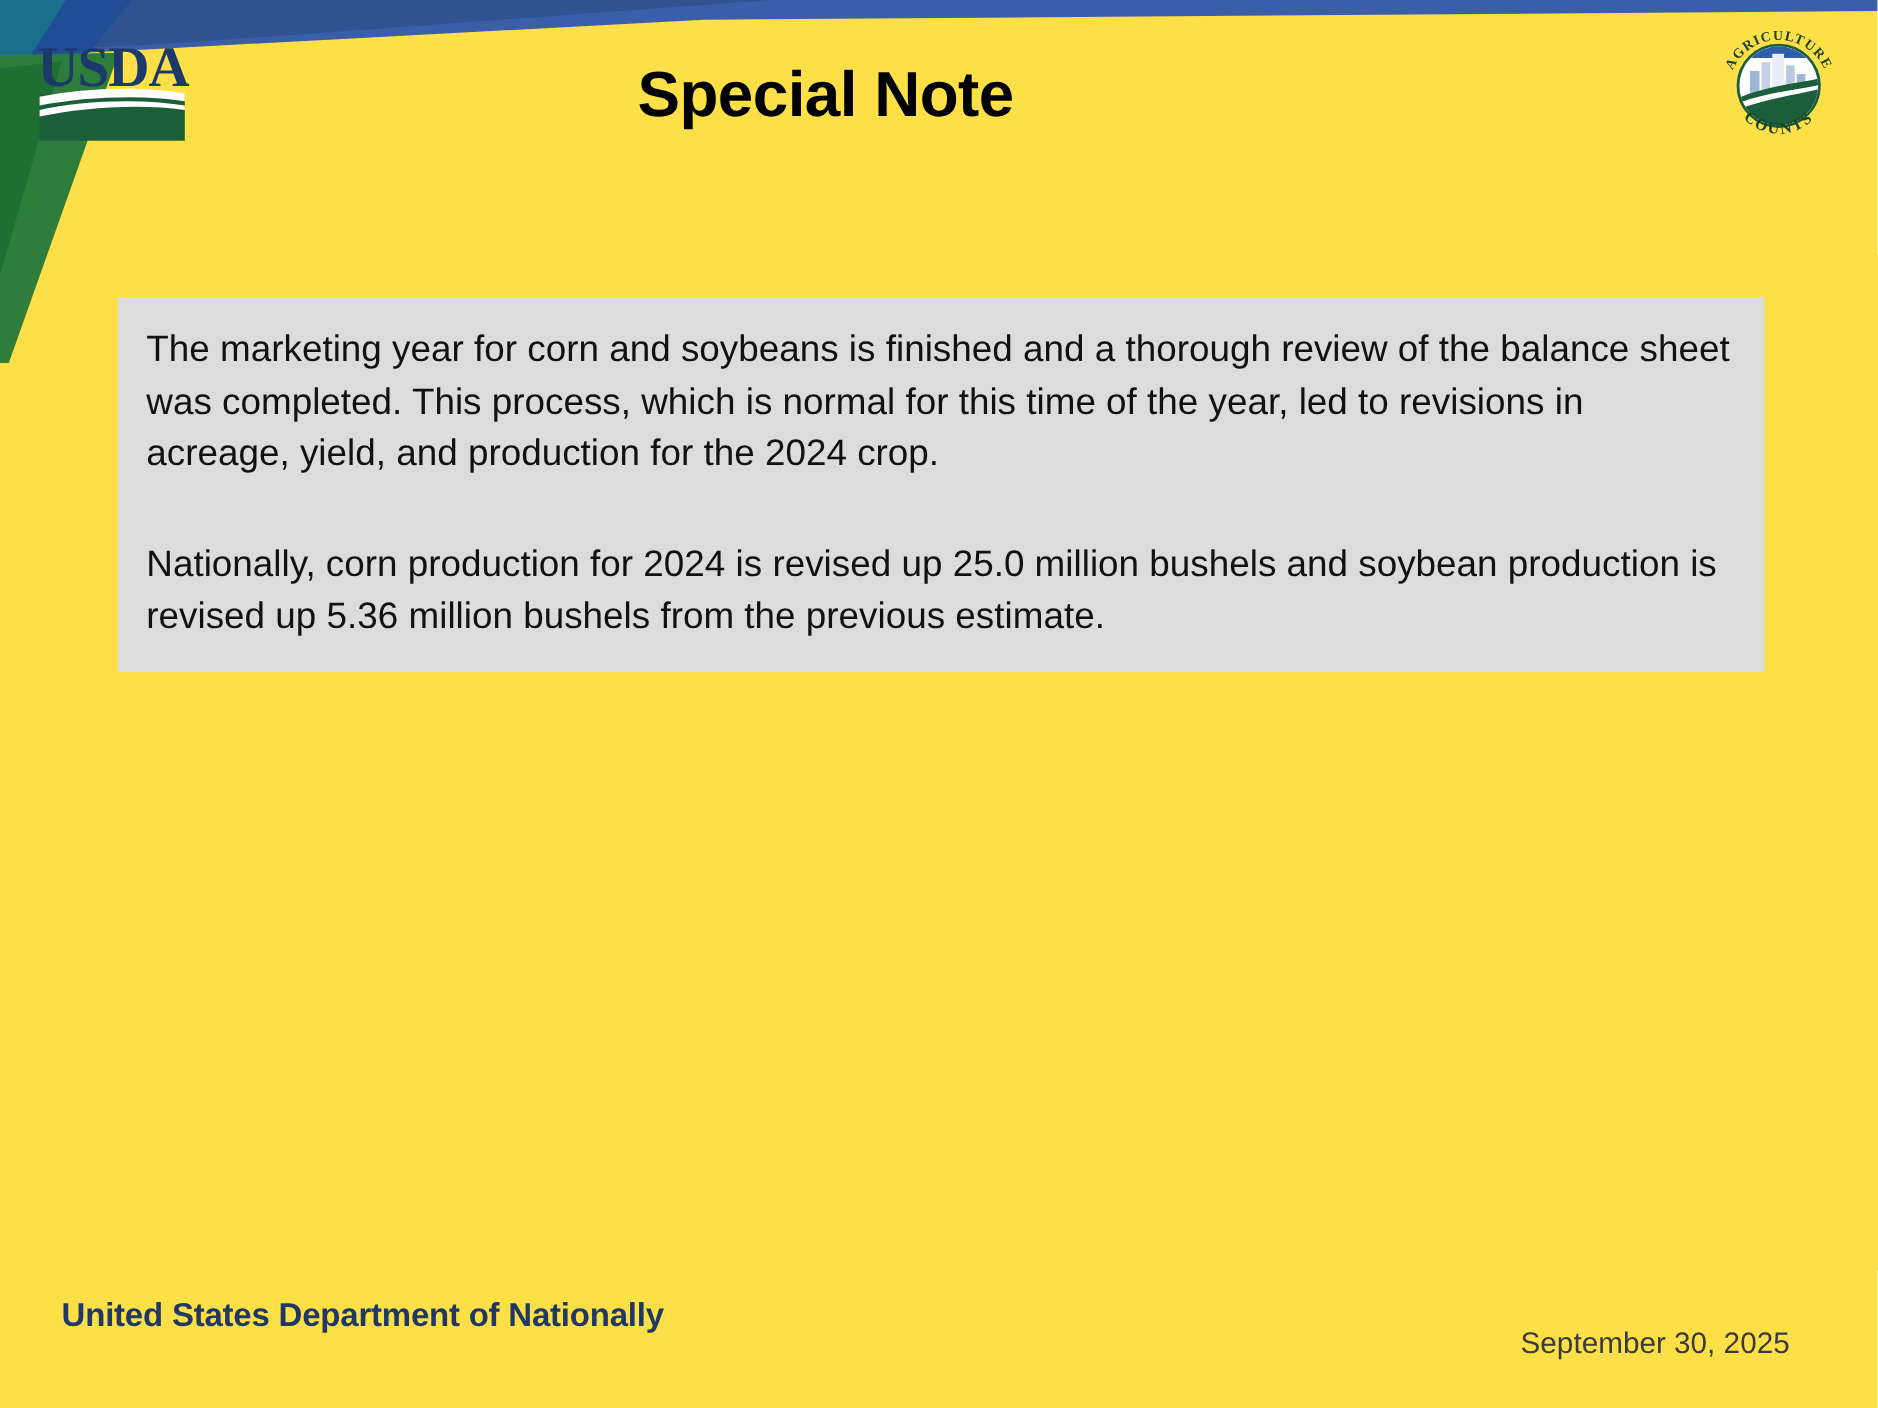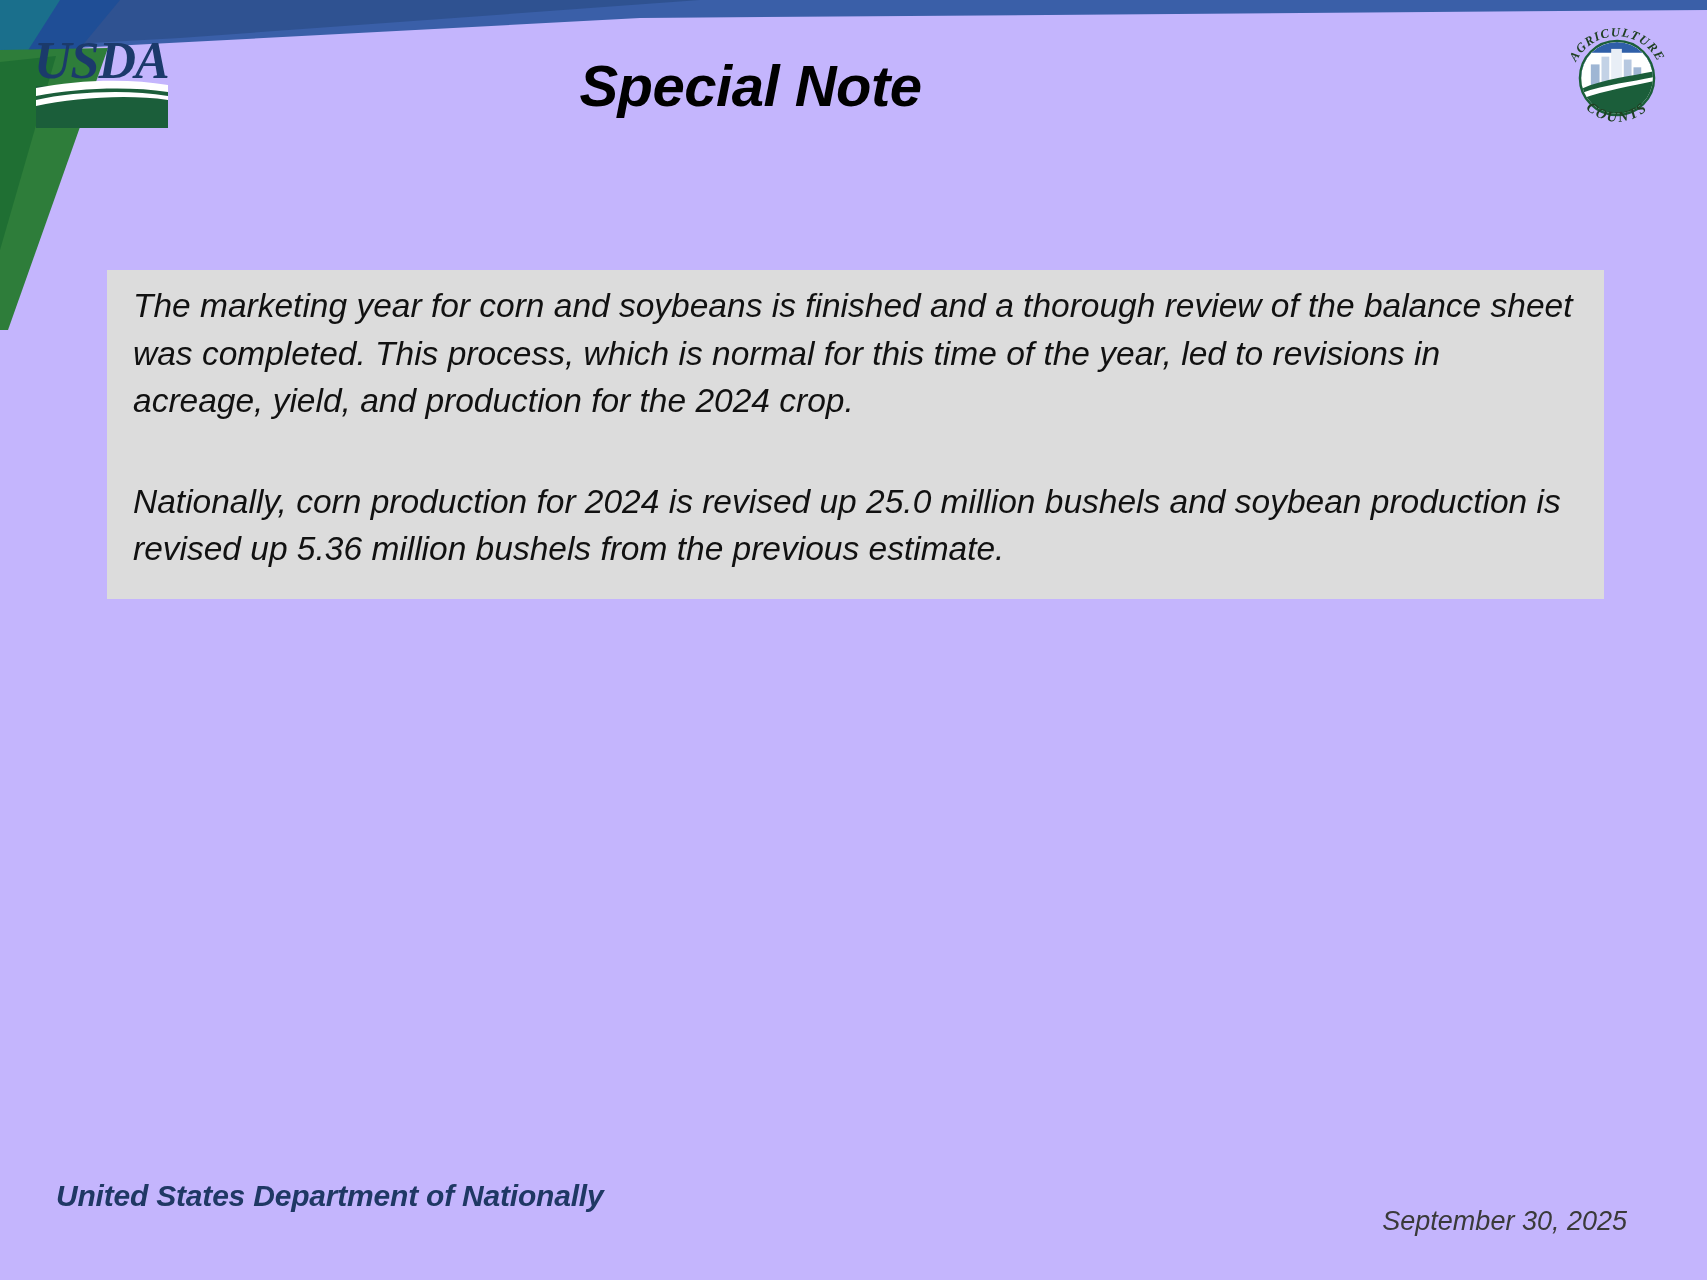--- a/index.html
+++ b/index.html
@@ -9,22 +9,21 @@
     height: 1280px;
     background: #ffffff;
     font-family: "Liberation Sans", sans-serif;
     overflow: hidden;
   }
 
   #slide {
     position: relative;
     width: 1707px;
     height: 1280px;
-    background: #c4b5fd;
-    font-style: italic;
+    background: #fde047;
   }
 
   
   .corner-deco {
     position: absolute;
     top: 0;
     left: 0;
     width: 1707px;
     height: 400px;
     pointer-events: none;
@@ -63,21 +62,21 @@
   }
 
   
   .note-box {
     position: absolute;
     left: 107px;
     top: 270px;
     width: 1497px;
     min-height: 328px;
     background: #dcdcdc;
-    padding: 12px 26px 26px 26px;
+    padding: 24px 26px 26px 26px;
   }
 
   .note-paragraph {
     font-size: 33.5px;
     line-height: 1.42;
     color: #111111;
     font-family: "Liberation Sans", sans-serif;
     font-weight: normal;
   }
 

